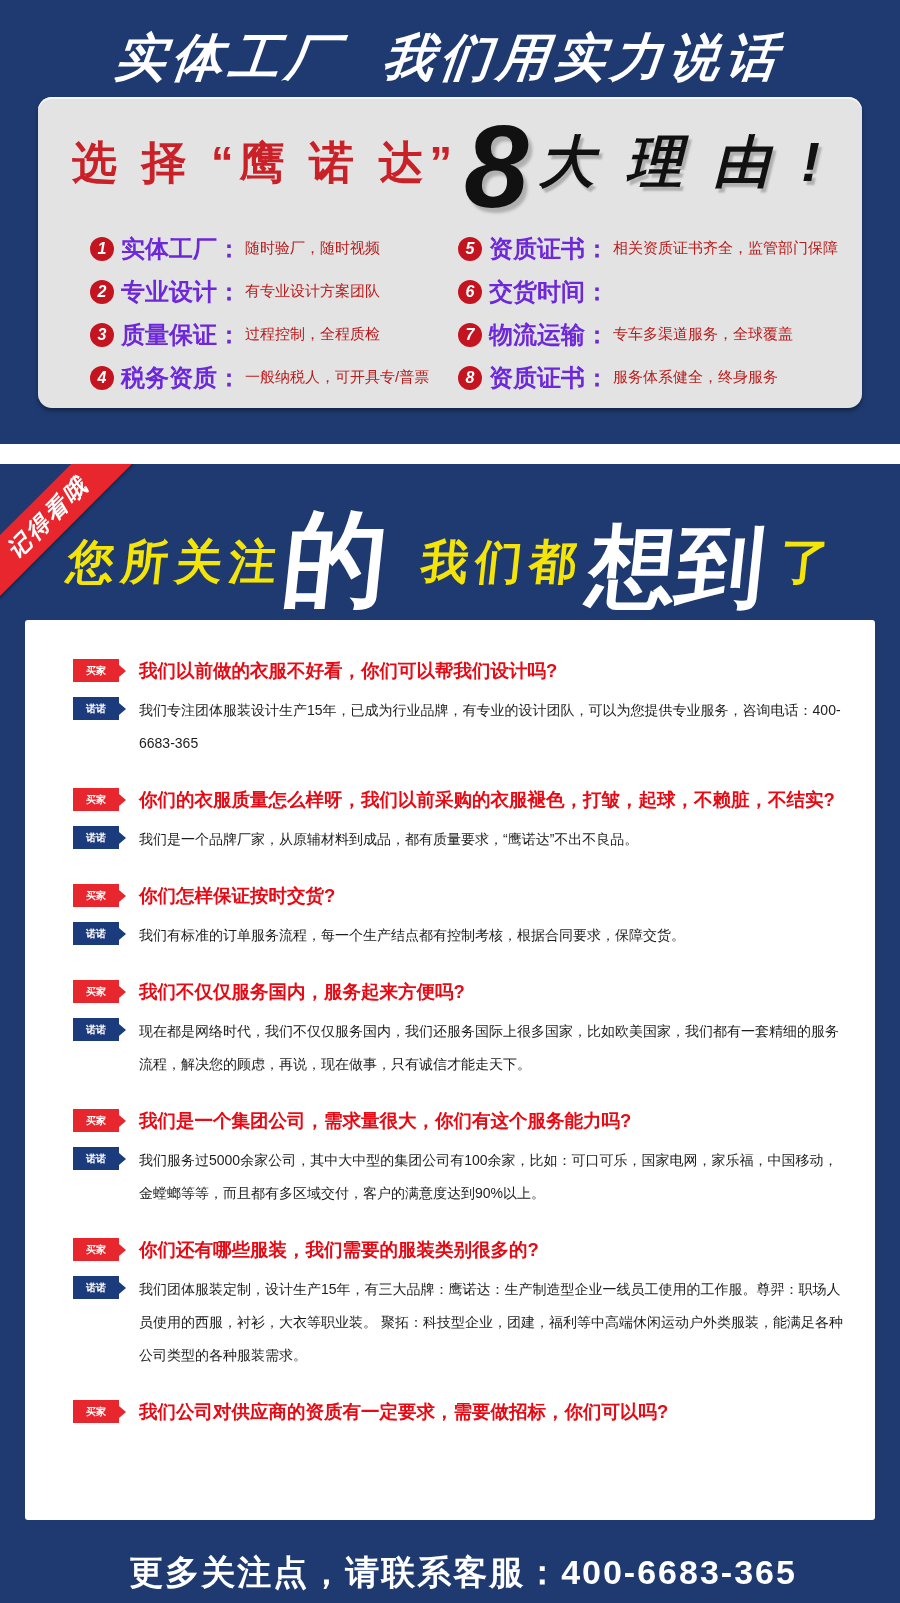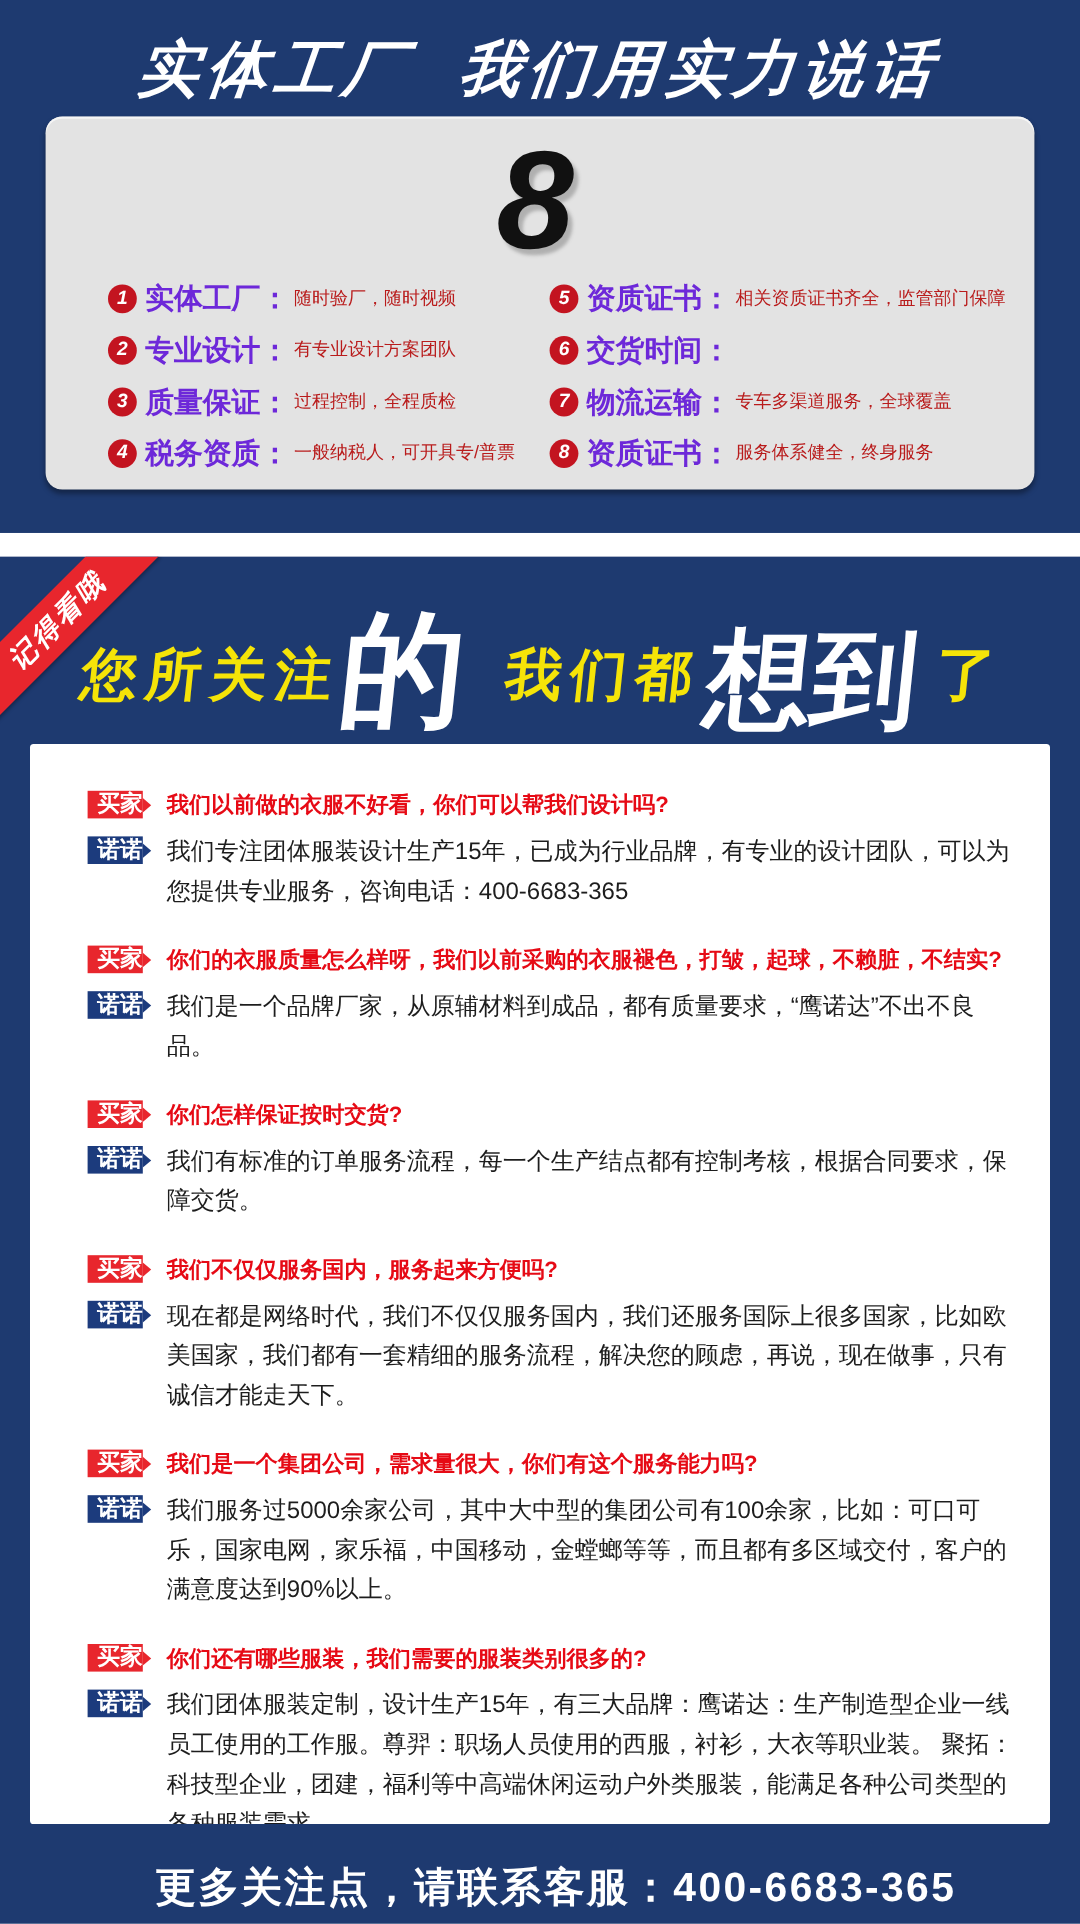--- a/index.html
+++ b/index.html
@@ -93,51 +93,53 @@
   .qa-card {
     margin:14px 25px 0; height:900px;
     background:#ffffff; border-radius:3px;
     padding:36px 28px 0 48px; overflow:hidden;
   }
   .qa-item { margin-bottom:25px; }
   .qa-row { display:flex; align-items:flex-start; }
   .qa-row.q { margin-bottom:9px; }
   .badge {
     flex:0 0 auto; width:46px; height:23px; line-height:23px;
-    text-align:right; color:#fff; font-size:19px; font-weight:bold;
+    text-align:center; color:#fff; font-size:10px; font-weight:bold;
     position:relative; margin-right:20px; margin-top:3px;
   }
   .badge.red { background:#e8262d; }
   .badge.blue { background:#1c3b7d; }
   .badge::after {
     content:''; position:absolute; right:-7px; top:50%; margin-top:-6px;
     border-top:6px solid transparent; border-bottom:6px solid transparent;
     border-left:7px solid #e8262d;
   }
   .badge.blue::after { border-left-color:#1c3b7d; }
   .q-text {
     color:#e60a15; font-size:18.5px; font-weight:600;
     line-height:29px; flex:1;
   }
-  .a-text { color:#1d1d1d; font-size:20px; line-height:33px; flex:1; }
+  .a-text { color:#1d1d1d; font-size:14px; line-height:33px; flex:1; }
 
   .footer-contact {
     margin-top:30px; text-align:center;
     color:#ffffff; font-size:34px; font-weight:bold; letter-spacing:2px;padding-left:26px;
   }
 </style>
 </head>
 <body>
 
 <div class="top-section">
   <div class="top-headline">实体工厂  我们用实力说话</div>
 
   <div class="reasons-card">
     <div class="card-title">
+      <span class="card-title-red">选 择 “鹰 诺 达”</span>
       <span class="card-title-num">8</span>
+      <span class="card-title-black">大 理 由 !</span>
     </div>
     <div class="reasons-grid">
 
         <div class="reason-item">
           <span class="reason-num">1</span>
           <span class="reason-label">实体工厂：</span>
           <span class="reason-text">随时验厂，随时视频</span>
         </div>
 
         <div class="reason-item">

